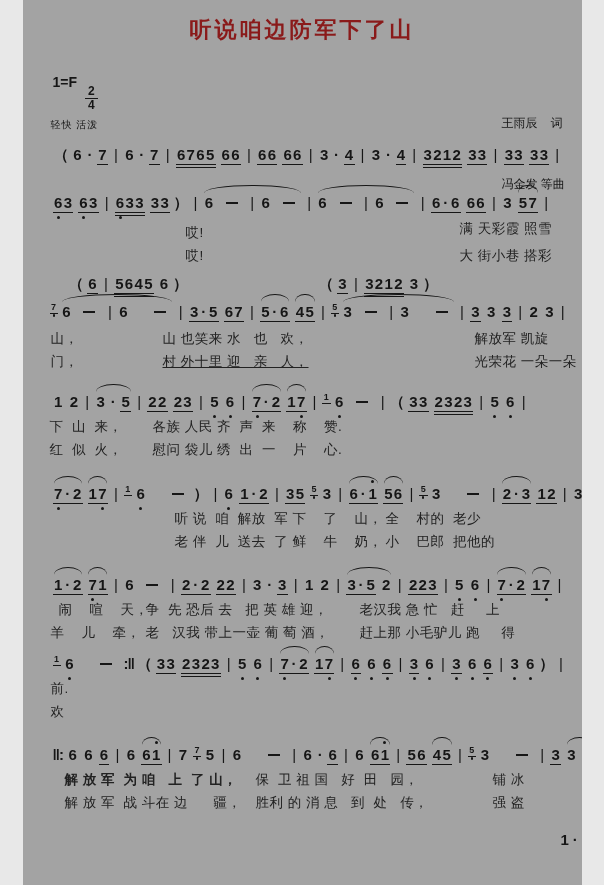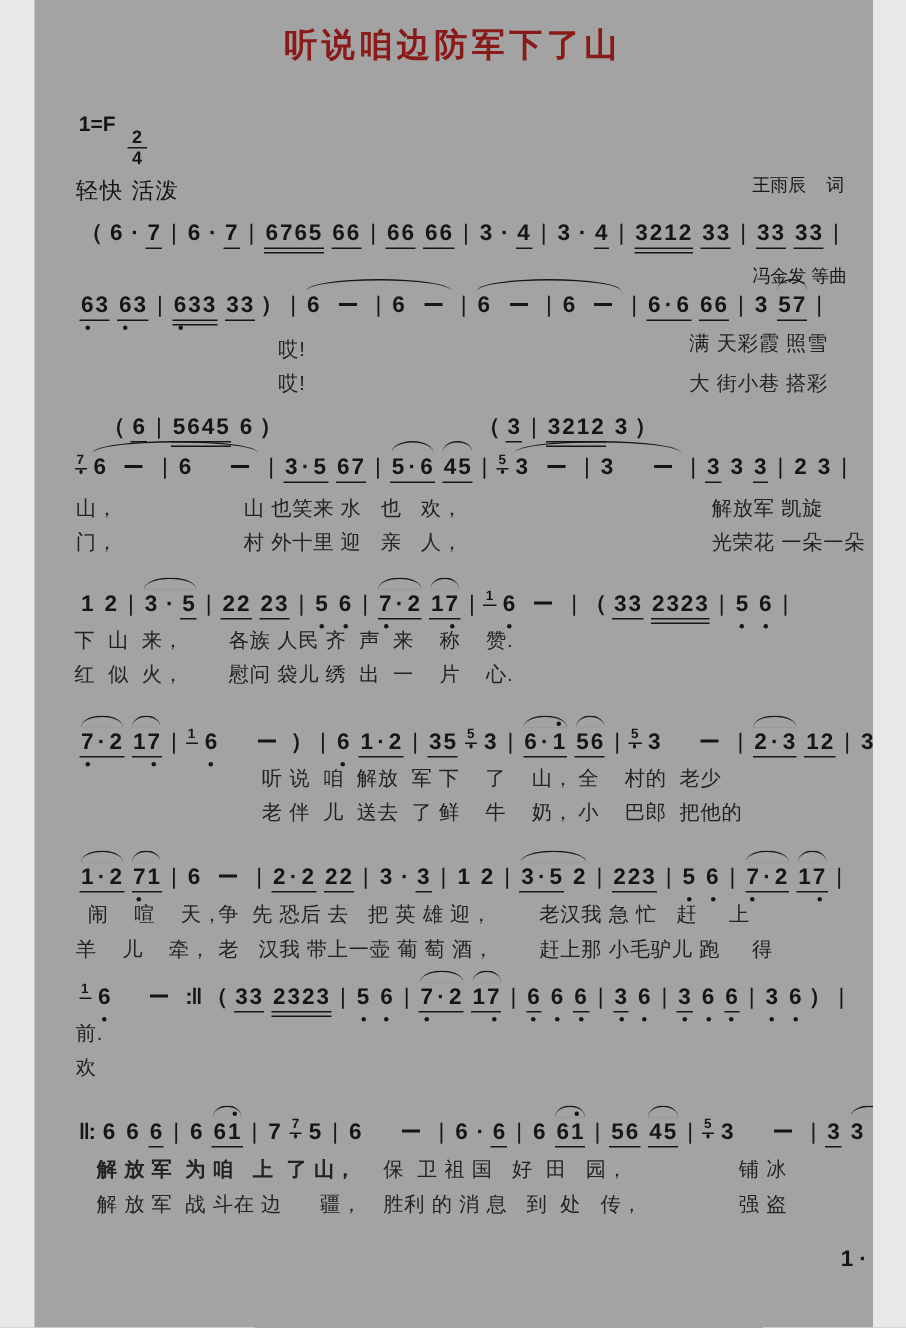--- a/index.html
+++ b/index.html
@@ -5,21 +5,21 @@
   html,body{margin:0;padding:0;background:#e8e8e8;}
   .page{position:relative;width:559px;height:885px;margin:0 auto;background:#a3a3a3;
         font-family:"Liberation Sans",sans-serif;color:#161616;overflow:hidden;}
   .title{position:absolute;top:15px;left:0;right:0;text-align:center;
          font-size:22px;font-weight:bold;letter-spacing:3px;}
   .keyblock{position:absolute;left:30px;top:74px;font-size:14px;font-weight:bold;white-space:nowrap;}
   .frac{display:inline-flex;flex-direction:column;align-items:center;vertical-align:-8px;
         margin-left:8px;font-size:12px;font-weight:bold;line-height:1.1;}
   .frac .num{border-bottom:1.5px solid #161616;padding:0 3px;}
   .credits{position:absolute;left:479px;top:72px;font-size:12px;line-height:1.7;white-space:pre;}
-  .tempo{position:absolute;left:28px;top:118px;font-size:15px;letter-spacing:1px;}
+  .tempo{position:absolute;left:28px;top:118px;font-size:10px;letter-spacing:1px;}
   .pagenum{position:absolute;left:538px;top:831px;font-size:15px;font-weight:bold;letter-spacing:4px;}
 
   .sys{position:absolute;font-size:15px;font-weight:bold;letter-spacing:.3px;white-space:nowrap;}
   .cl{position:relative;display:inline-block;margin:0 2.5px;padding:0 .5px 1px .5px;}
   .cl.u1{border-bottom:1.6px solid #161616;}
   .cl.u2{border-bottom:1.6px solid #161616;}
   .cl.u2::after{content:'';position:absolute;left:0;right:0;bottom:-3.8px;border-bottom:1.6px solid #161616;}
   .n{position:relative;display:inline-block;padding:0 .5px;}
   .n.da::before,.n.db::after{content:'';position:absolute;left:50%;margin-left:-1.5px;
       width:3px;height:3px;border-radius:50%;background:#161616;}
@@ -63,21 +63,21 @@
       <div class="lyric" style="top: 220px; left: 437px;">满 天彩霞 照雪</div>
       <div class="lyric" style="top: 247px; left: 163px;">哎!</div>
       <div class="lyric" style="top: 247px; left: 437px;">大 街小巷 搭彩</div>
       <div class="sys" style="top: 275px; left: 45px;"><span class="paren">（</span><span class="cl u1"><span class="n">6</span></span><span class="bar">|</span><span class="cl u1 u2"><span class="n">5</span><span class="n">6</span><span class="n">4</span><span class="n">5</span></span><span class="cl"><span class="n">6</span></span><span class="paren">）</span></div>
       <div class="sys" style="top: 275px; left: 295px;"><span class="paren">（</span><span class="cl u1"><span class="n">3</span></span><span class="bar">|</span><span class="cl u1 u2"><span class="n">3</span><span class="n">2</span><span class="n">1</span><span class="n">2</span></span><span class="cl"><span class="n">3</span></span><span class="paren">）</span></div>
       <div class="sys" style="top: 303px; left: 25px;"><span class="gr"><span class="n db">7</span></span><span class="slur"><span class="cl"><span class="n">6</span></span><span class="dash"></span><span class="bar">|</span><span class="cl"><span class="n">6</span></span><span class="sp"></span><span class="dash"></span></span><span class="bar">|</span><span class="cl u1"><span class="n">3</span><span class="n md">·</span><span class="n">5</span></span><span class="cl u1"><span class="n">6</span><span class="n">7</span></span><span class="bar">|</span><span class="slur"><span class="cl u1"><span class="n">5</span><span class="n md">·</span><span class="n">6</span></span></span><span class="slur"><span class="cl u1"><span class="n">4</span><span class="n">5</span></span></span><span class="bar">|</span><span class="gr"><span class="n db">5</span></span><span class="slur"><span class="cl"><span class="n">3</span></span><span class="dash"></span><span class="bar">|</span><span class="cl"><span class="n">3</span></span><span class="sp"></span><span class="dash"></span></span><span class="bar">|</span><span class="cl u1"><span class="n">3</span></span><span class="cl"><span class="n">3</span></span><span class="cl u1"><span class="n">3</span></span><span class="bar">|</span><span class="cl"><span class="n">2</span></span><span class="cl"><span class="n">3</span></span><span class="bar">|</span></div>
       <div class="lyric" style="top: 330px; left: 28px;">山，</div>
       <div class="lyric" style="top: 330px; left: 140px;">山 也笑来 水   也   欢，</div>
       <div class="lyric" style="top: 330px; left: 452px;">解放军 凯旋</div>
       <div class="lyric" style="top: 353px; left: 28px;">门，</div>
-      <div class="lyric" style="top: 353px; left: 140px;">村 外十里 迎   亲   人，</div>
+      <div class="lyric" style="top: 353px; left: 140px; text-decoration: underline;">村 外十里 迎   亲   人，</div>
       <div class="lyric" style="top: 353px; left: 452px;">光荣花 一朵一朵</div>
       <div class="sys" style="top: 393px; left: 28px;"><span class="cl"><span class="n">1</span></span><span class="cl"><span class="n">2</span></span><span class="bar">|</span><span class="slur"><span class="cl"><span class="n">3</span></span><span class="mdot">·</span><span class="cl u1"><span class="n">5</span></span></span><span class="bar">|</span><span class="cl u1"><span class="n">2</span><span class="n">2</span></span><span class="cl u1"><span class="n">2</span><span class="n">3</span></span><span class="bar">|</span><span class="cl"><span class="n db">5</span></span><span class="cl"><span class="n db">6</span></span><span class="bar">|</span><span class="slur"><span class="cl u1"><span class="n db">7</span><span class="n md">·</span><span class="n">2</span></span></span><span class="slur"><span class="cl u1"><span class="n">1</span><span class="n db">7</span></span></span><span class="bar">|</span><span class="gr"><span class="n">1</span></span><span class="cl"><span class="n db">6</span></span><span class="dash"></span><span class="bar">|</span><span class="paren">（</span><span class="cl u1"><span class="n">3</span><span class="n">3</span></span><span class="cl u1 u2"><span class="n">2</span><span class="n">3</span><span class="n">2</span><span class="n">3</span></span><span class="bar">|</span><span class="cl"><span class="n db">5</span></span><span class="cl"><span class="n db">6</span></span><span class="bar">|</span></div>
       <div class="lyric" style="top: 418px; left: 27px;">下  山  来，</div>
       <div class="lyric" style="top: 418px; left: 130px;">各族 人民 齐  声  来    称    赞.</div>
       <div class="lyric" style="top: 441px; left: 27px;">红  似  火，</div>
       <div class="lyric" style="top: 441px; left: 130px;">慰问 袋儿 绣  出  一    片    心.</div>
       <div class="sys" style="top: 485px; left: 28px;"><span class="slur"><span class="cl u1"><span class="n db">7</span><span class="n md">·</span><span class="n">2</span></span></span><span class="slur"><span class="cl u1"><span class="n">1</span><span class="n db">7</span></span></span><span class="bar">|</span><span class="gr"><span class="n">1</span></span><span class="cl"><span class="n db">6</span></span><span class="sp"></span><span class="dash"></span><span class="paren">）</span><span class="bar">|</span><span class="cl"><span class="n db">6</span></span><span class="cl u1"><span class="n">1</span><span class="n md">·</span><span class="n">2</span></span><span class="bar">|</span><span class="cl u1"><span class="n">3</span><span class="n">5</span></span><span class="gr"><span class="n db">5</span></span><span class="cl"><span class="n">3</span></span><span class="bar">|</span><span class="slur"><span class="cl u1"><span class="n">6</span><span class="n md">·</span><span class="n da">1</span></span></span><span class="slur"><span class="cl u1"><span class="n">5</span><span class="n">6</span></span></span><span class="bar">|</span><span class="gr"><span class="n db">5</span></span><span class="cl"><span class="n">3</span></span><span class="sp"></span><span class="dash"></span><span class="bar">|</span><span class="slur"><span class="cl u1"><span class="n">2</span><span class="n md">·</span><span class="n">3</span></span></span><span class="cl u1"><span class="n">1</span><span class="n">2</span></span><span class="bar">|</span><span class="cl"><span class="n">3</span></span><span class="cl"><span class="n">3</span></span><span class="bar">|</span></div>
       <div class="lyric" style="top: 510px; left: 152px;">听 说  咱  解放  军 下    了    山，</div>
       <div class="lyric" style="top: 510px; left: 363px;">全    村的  老少</div>
       <div class="lyric" style="top: 533px; left: 152px;">老 伴  儿  送去  了 鲜    牛    奶，</div>

